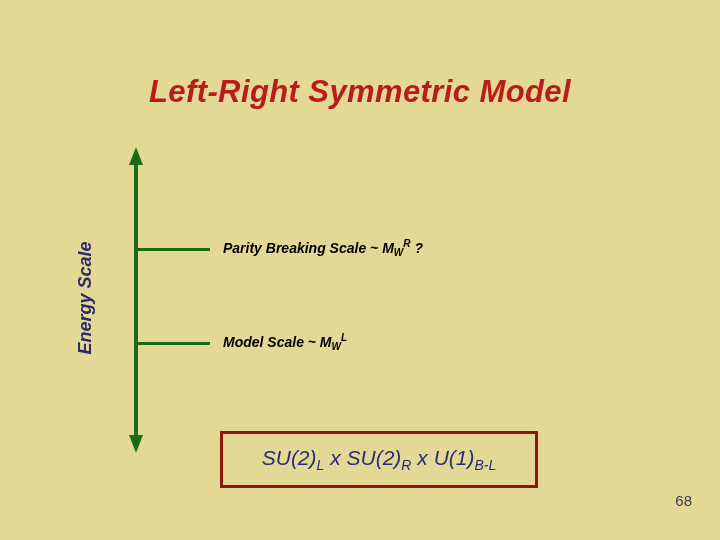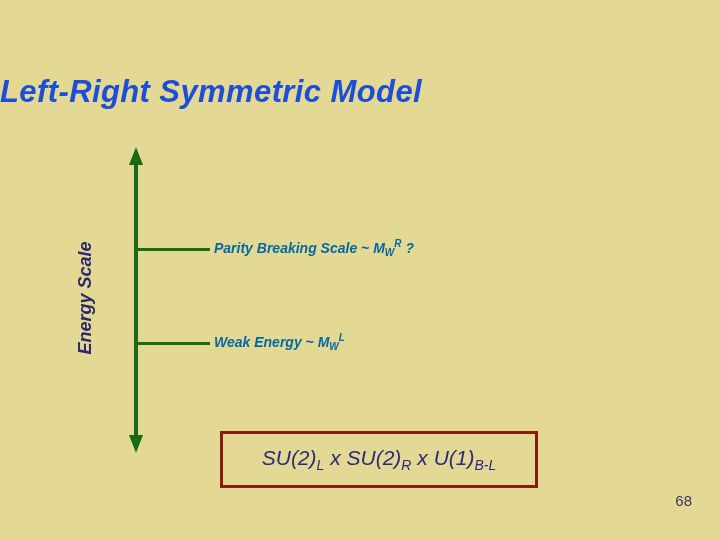--- a/index.html
+++ b/index.html
@@ -20,25 +20,26 @@
     height: 540px;
     background: #e3d894;
   }
 
   
   #slide-title {
     position: absolute;
     left: 0;
     top: 74px;
     width: 720px;
+    text-align: center;
     font-family: "Liberation Sans", sans-serif;
     font-size: 31px;
     font-weight: bold;
     font-style: italic;
-    color: #1d4ed8;
+    color: #b91c1c;
     letter-spacing: 0.4px;
     white-space: nowrap;
   }
 
   
   #energy-axis {
     position: absolute;
     left: 118px;
     top: 145px;
     width: 40px;
@@ -68,26 +69,26 @@
     left: 136px;
     height: 20px;
   }
   .scale-tick {
     width: 74px;
     height: 3px;
     background: #1a6b14;
     flex: 0 0 auto;
   }
   .scale-text {
-    margin-left: 4px;
+    margin-left: 13px;
     font-family: "Liberation Sans", sans-serif;
     font-size: 14px;
     font-weight: bold;
     font-style: italic;
-    color: #0369a1;
+    color: #000000;
     white-space: nowrap;
     line-height: 1;
   }
   .scale-text sub,
   .scale-text sup {
     font-size: 10px;
     font-weight: bold;
     font-style: italic;
   }
   #row-parity { top: 239px; }
@@ -147,21 +148,21 @@
 
   <div id="energy-scale-label">Energy Scale</div>
 
   <div class="scale-row" id="row-parity">
     <div class="scale-tick"></div>
     <div class="scale-text"><span>Parity Breaking Scale ~ M</span><sub>W</sub><sup>R</sup><span> ?</span></div>
   </div>
 
   <div class="scale-row" id="row-weak">
     <div class="scale-tick"></div>
-    <div class="scale-text"><span>Weak Energy ~ M</span><sub>W</sub><sup>L</sup><span></span></div>
+    <div class="scale-text"><span>Model Scale ~ M</span><sub>W</sub><sup>L</sup><span></span></div>
   </div>
 
   <div id="gauge-group-box">
     <div id="gauge-group-text"><span>SU(2)</span><sub>L</sub><span> x SU(2)</span><sub>R</sub><span> x U(1)</span><sub>B-L</sub></div>
   </div>
 
   <div id="page-number">68</div>
 
 </div>
 

